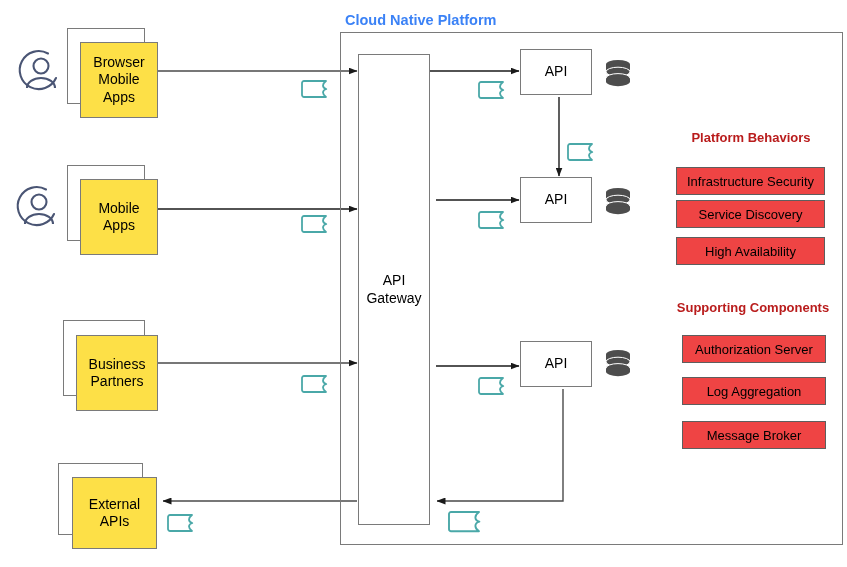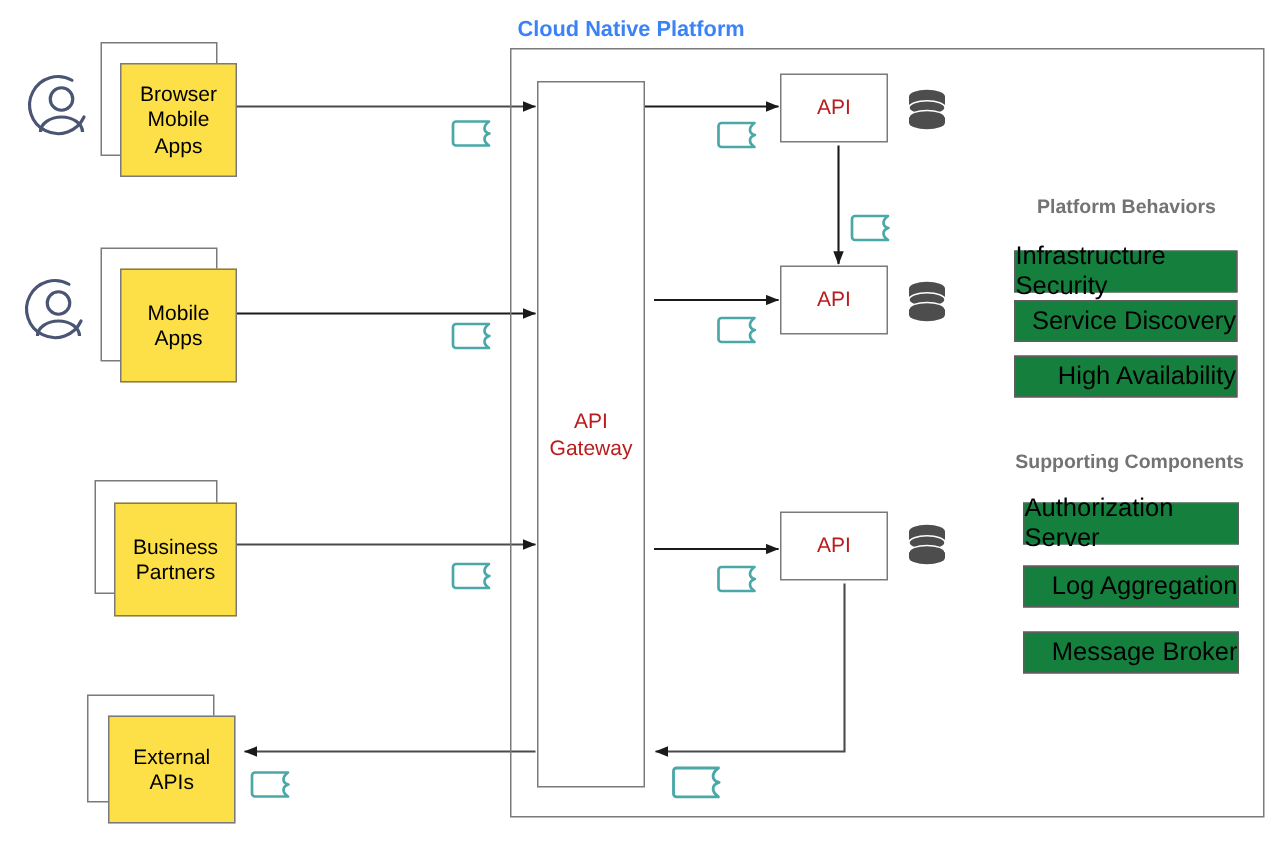--- a/index.html
+++ b/index.html
@@ -20,33 +20,33 @@
     position:absolute;
     border:1px solid #7a7a7a;background:#fde047;
     display:flex;align-items:center;justify-content:center;
     text-align:center;line-height:1.22;font-size:14px;color:#000;
   }
 
   
   .box{
     position:absolute;border:1px solid #7a7a7a;background:#ffffff;
     display:flex;align-items:center;justify-content:center;
-    text-align:center;line-height:1.22;font-size:14px;color:#b91c1c;
+    text-align:center;line-height:1.22;font-size:14px;color:#000000;
     box-sizing:border-box;
   }
   .platform{
     position:absolute;border:1px solid #7a7a7a;background:transparent;
   }
   .panel-box{
-    position:absolute;border:1px solid #5e5e5e;background:#15803d;
-    display:flex;align-items:center;justify-content:flex-end;
-    font-size:17px;color:#000;box-sizing:border-box;
+    position:absolute;border:1px solid #5e5e5e;background:#ef4444;
+    display:flex;align-items:center;justify-content:center;
+    font-size:13px;color:#000;box-sizing:border-box;
   }
   .panel-title{
-    position:absolute;font-weight:bold;font-size:13px;color:#737373;
+    position:absolute;font-weight:bold;font-size:13px;color:#b91c1c;
     text-align:center;white-space:nowrap;
   }
   .diagram-title{
     position:absolute;font-weight:bold;font-size:14.5px;color:#3b82f6;
     white-space:nowrap;
   }
   svg{position:absolute;left:0;top:0;overflow:visible;}
   .icon-svg{position:absolute;}
 </style>
 </head>

